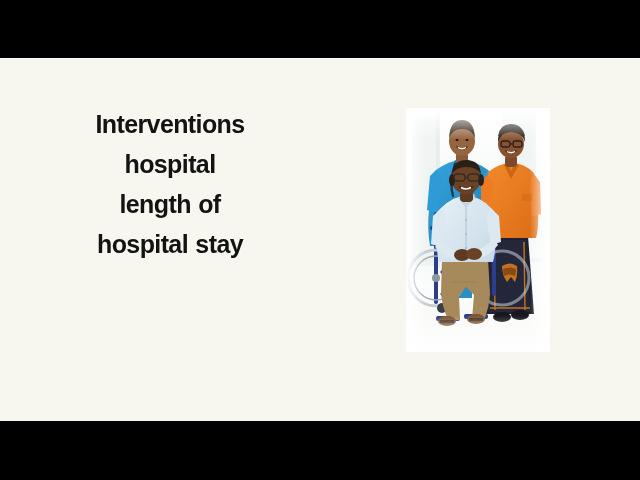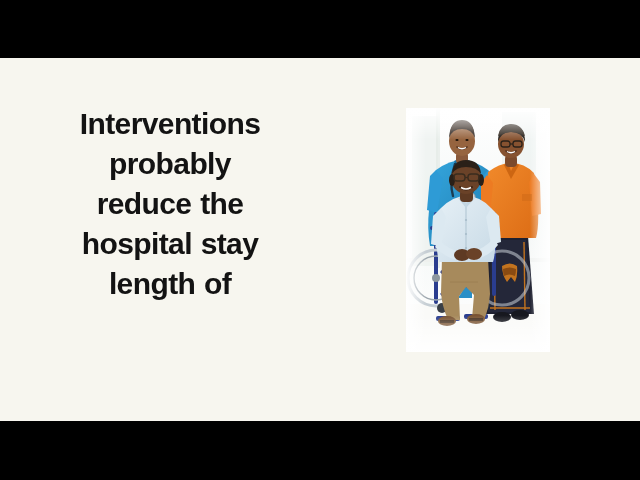--- a/index.html
+++ b/index.html
@@ -17,21 +17,21 @@
     position:absolute;left:0;top:58px;width:640px;height:363px;
     background:#F7F6EF;
     overflow:hidden;
   }
 
   
   .headline{
     position:absolute;left:14px;top:46px;width:312px;
     text-align:center;
     color:#131313;
-    font-size:30px;
+    font-size:25px;
     line-height:40px;
     font-weight:700;
     letter-spacing:-0.6px;
     word-spacing:1px;
   }
   .headline .ln{display:block;white-space:nowrap;}
 
   
   .photo{
     position:absolute;left:406px;top:50px;width:144px;height:244px;
@@ -52,24 +52,23 @@
 <body>
 
 <div class="stage">
 
   <div class="bar-top"></div>
 
   <div class="slide">
 
     <div class="headline">
       <span class="ln">Interventions</span>
-      <span class="ln">probably</span>
-      <span class="ln">reduce the</span>
+      <span class="ln">hospital</span>
+      <span class="ln">length of</span>
       <span class="ln">hospital stay</span>
-      <span class="ln">length of</span>
     </div>
 
     <div class="photo">
       <svg viewBox="0 0 144 244" xmlns="http://www.w3.org/2000/svg">
         <defs>
           <linearGradient id="bgGrad" x1="0" y1="0" x2="0" y2="1">
             <stop offset="0%" stop-color="#FFFFFF"></stop>
             <stop offset="45%" stop-color="#F4F7F6"></stop>
             <stop offset="100%" stop-color="#FFFFFF"></stop>
           </linearGradient>

